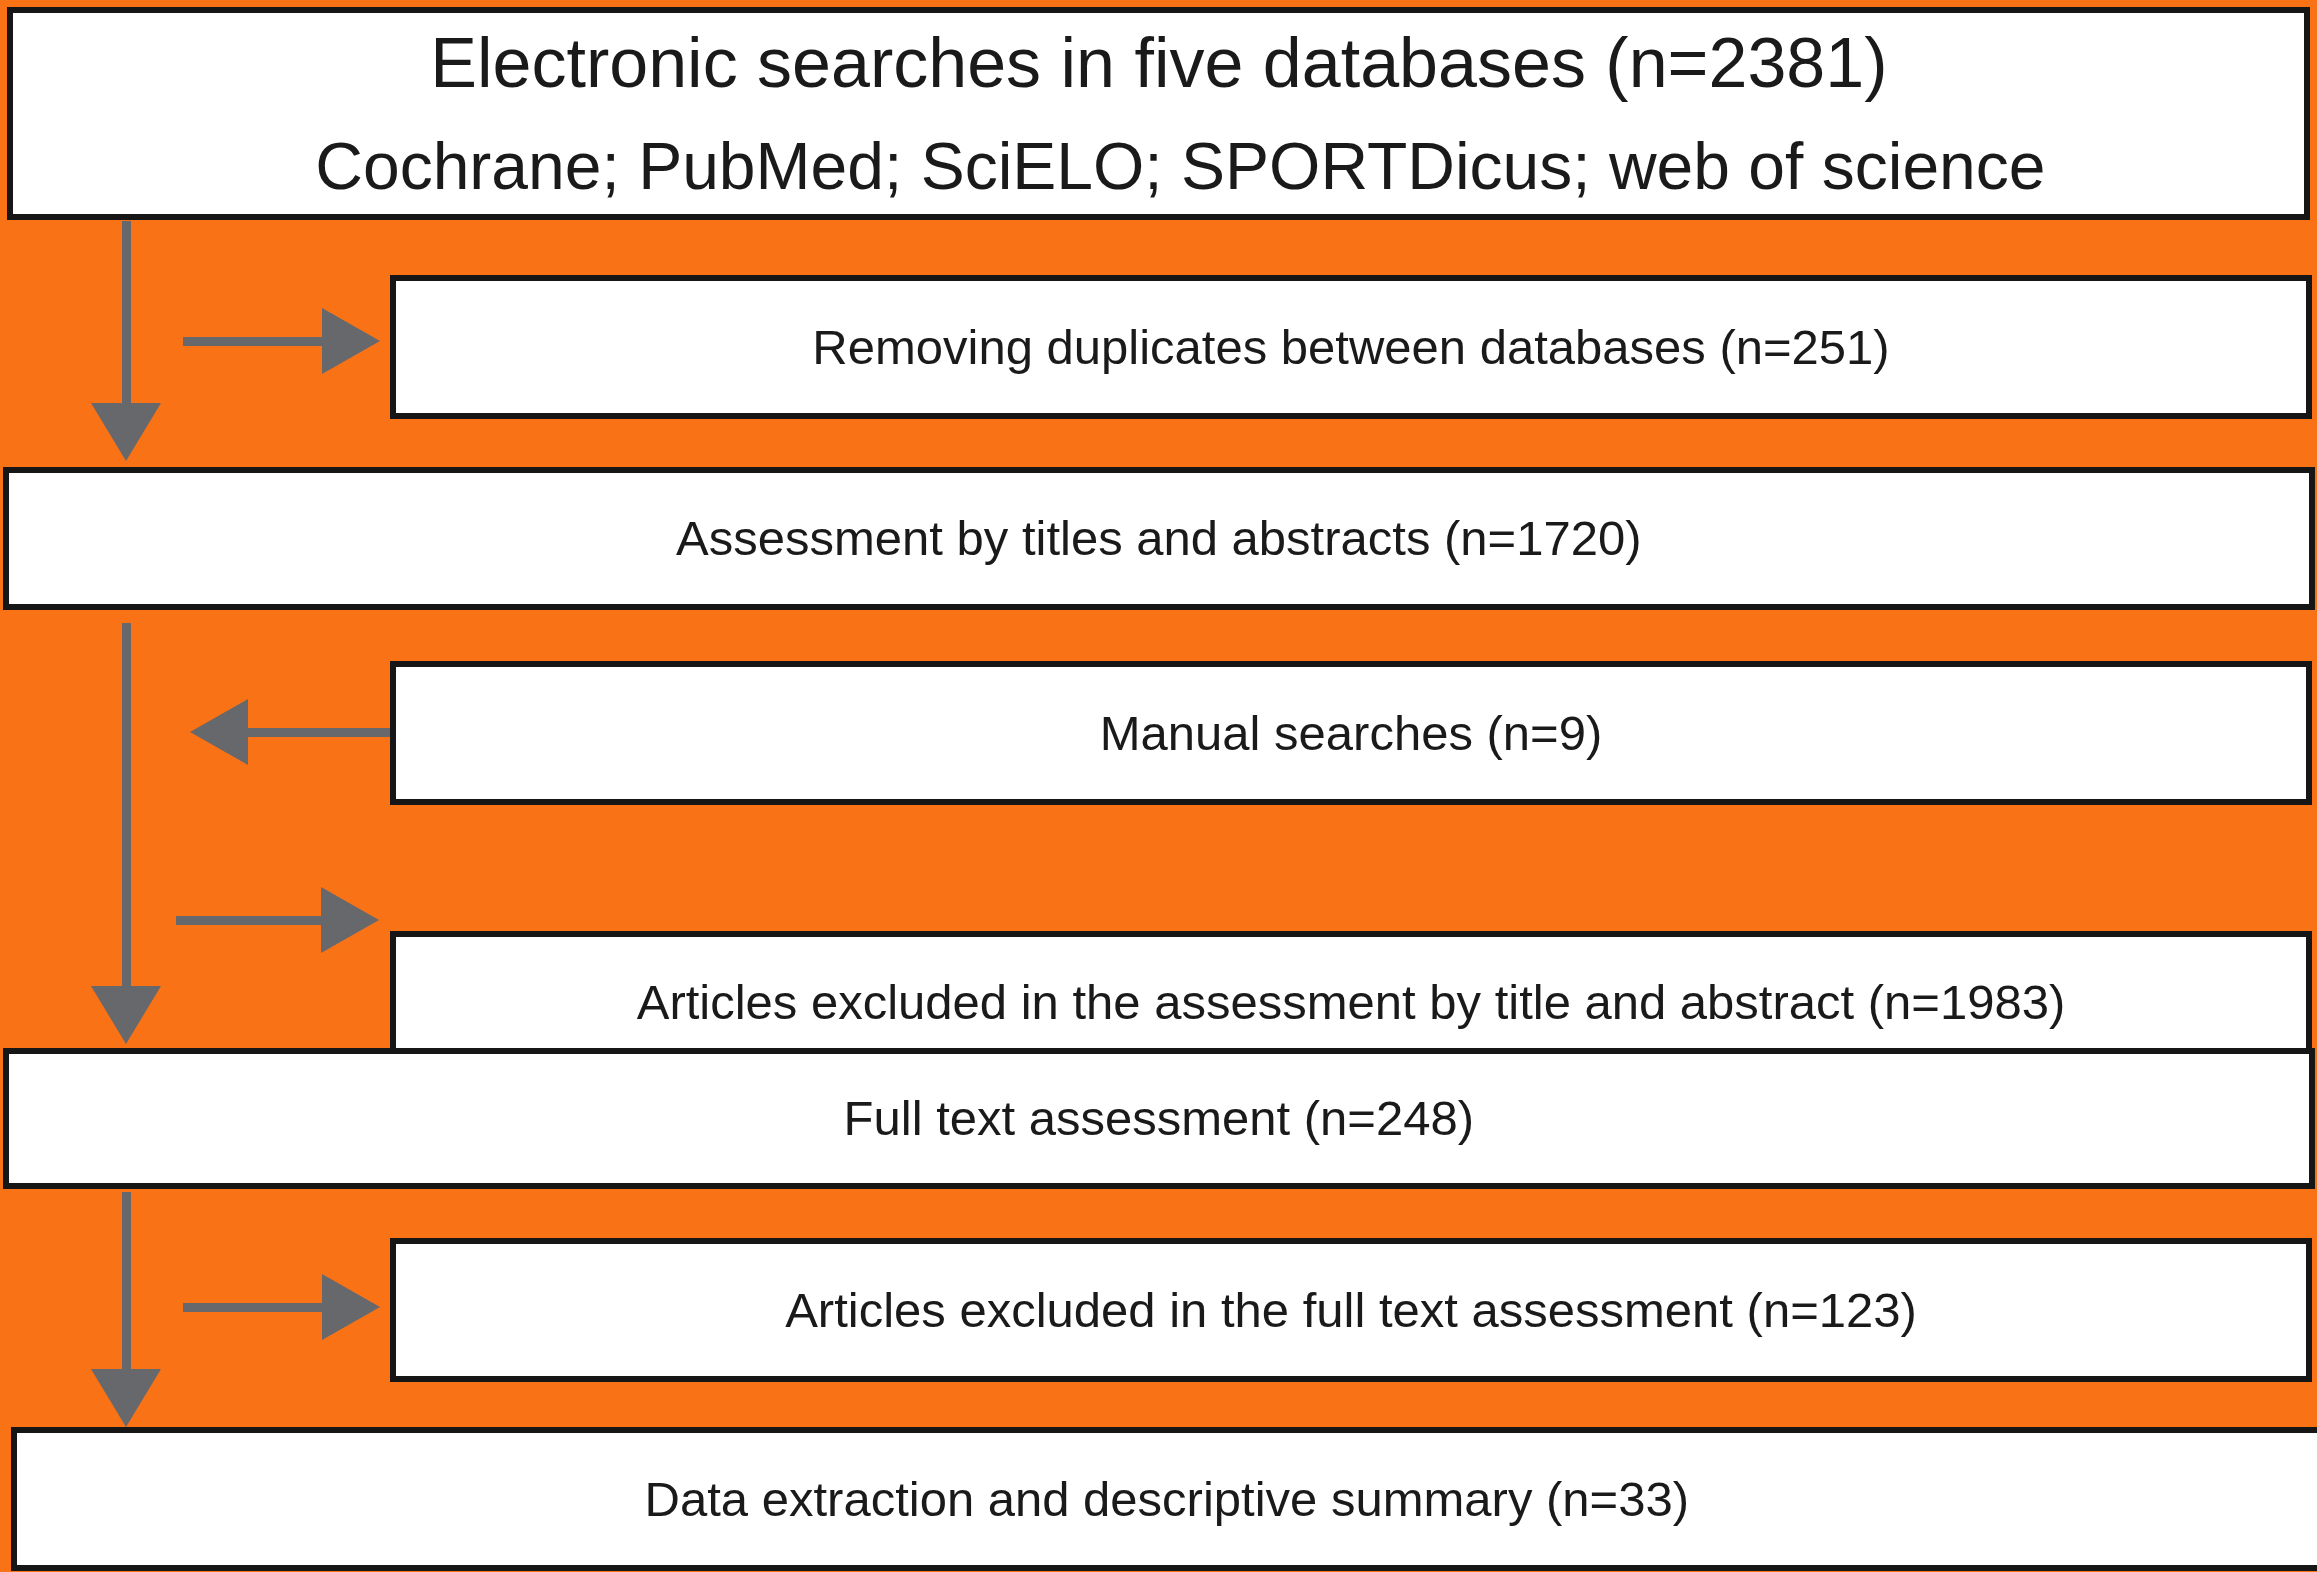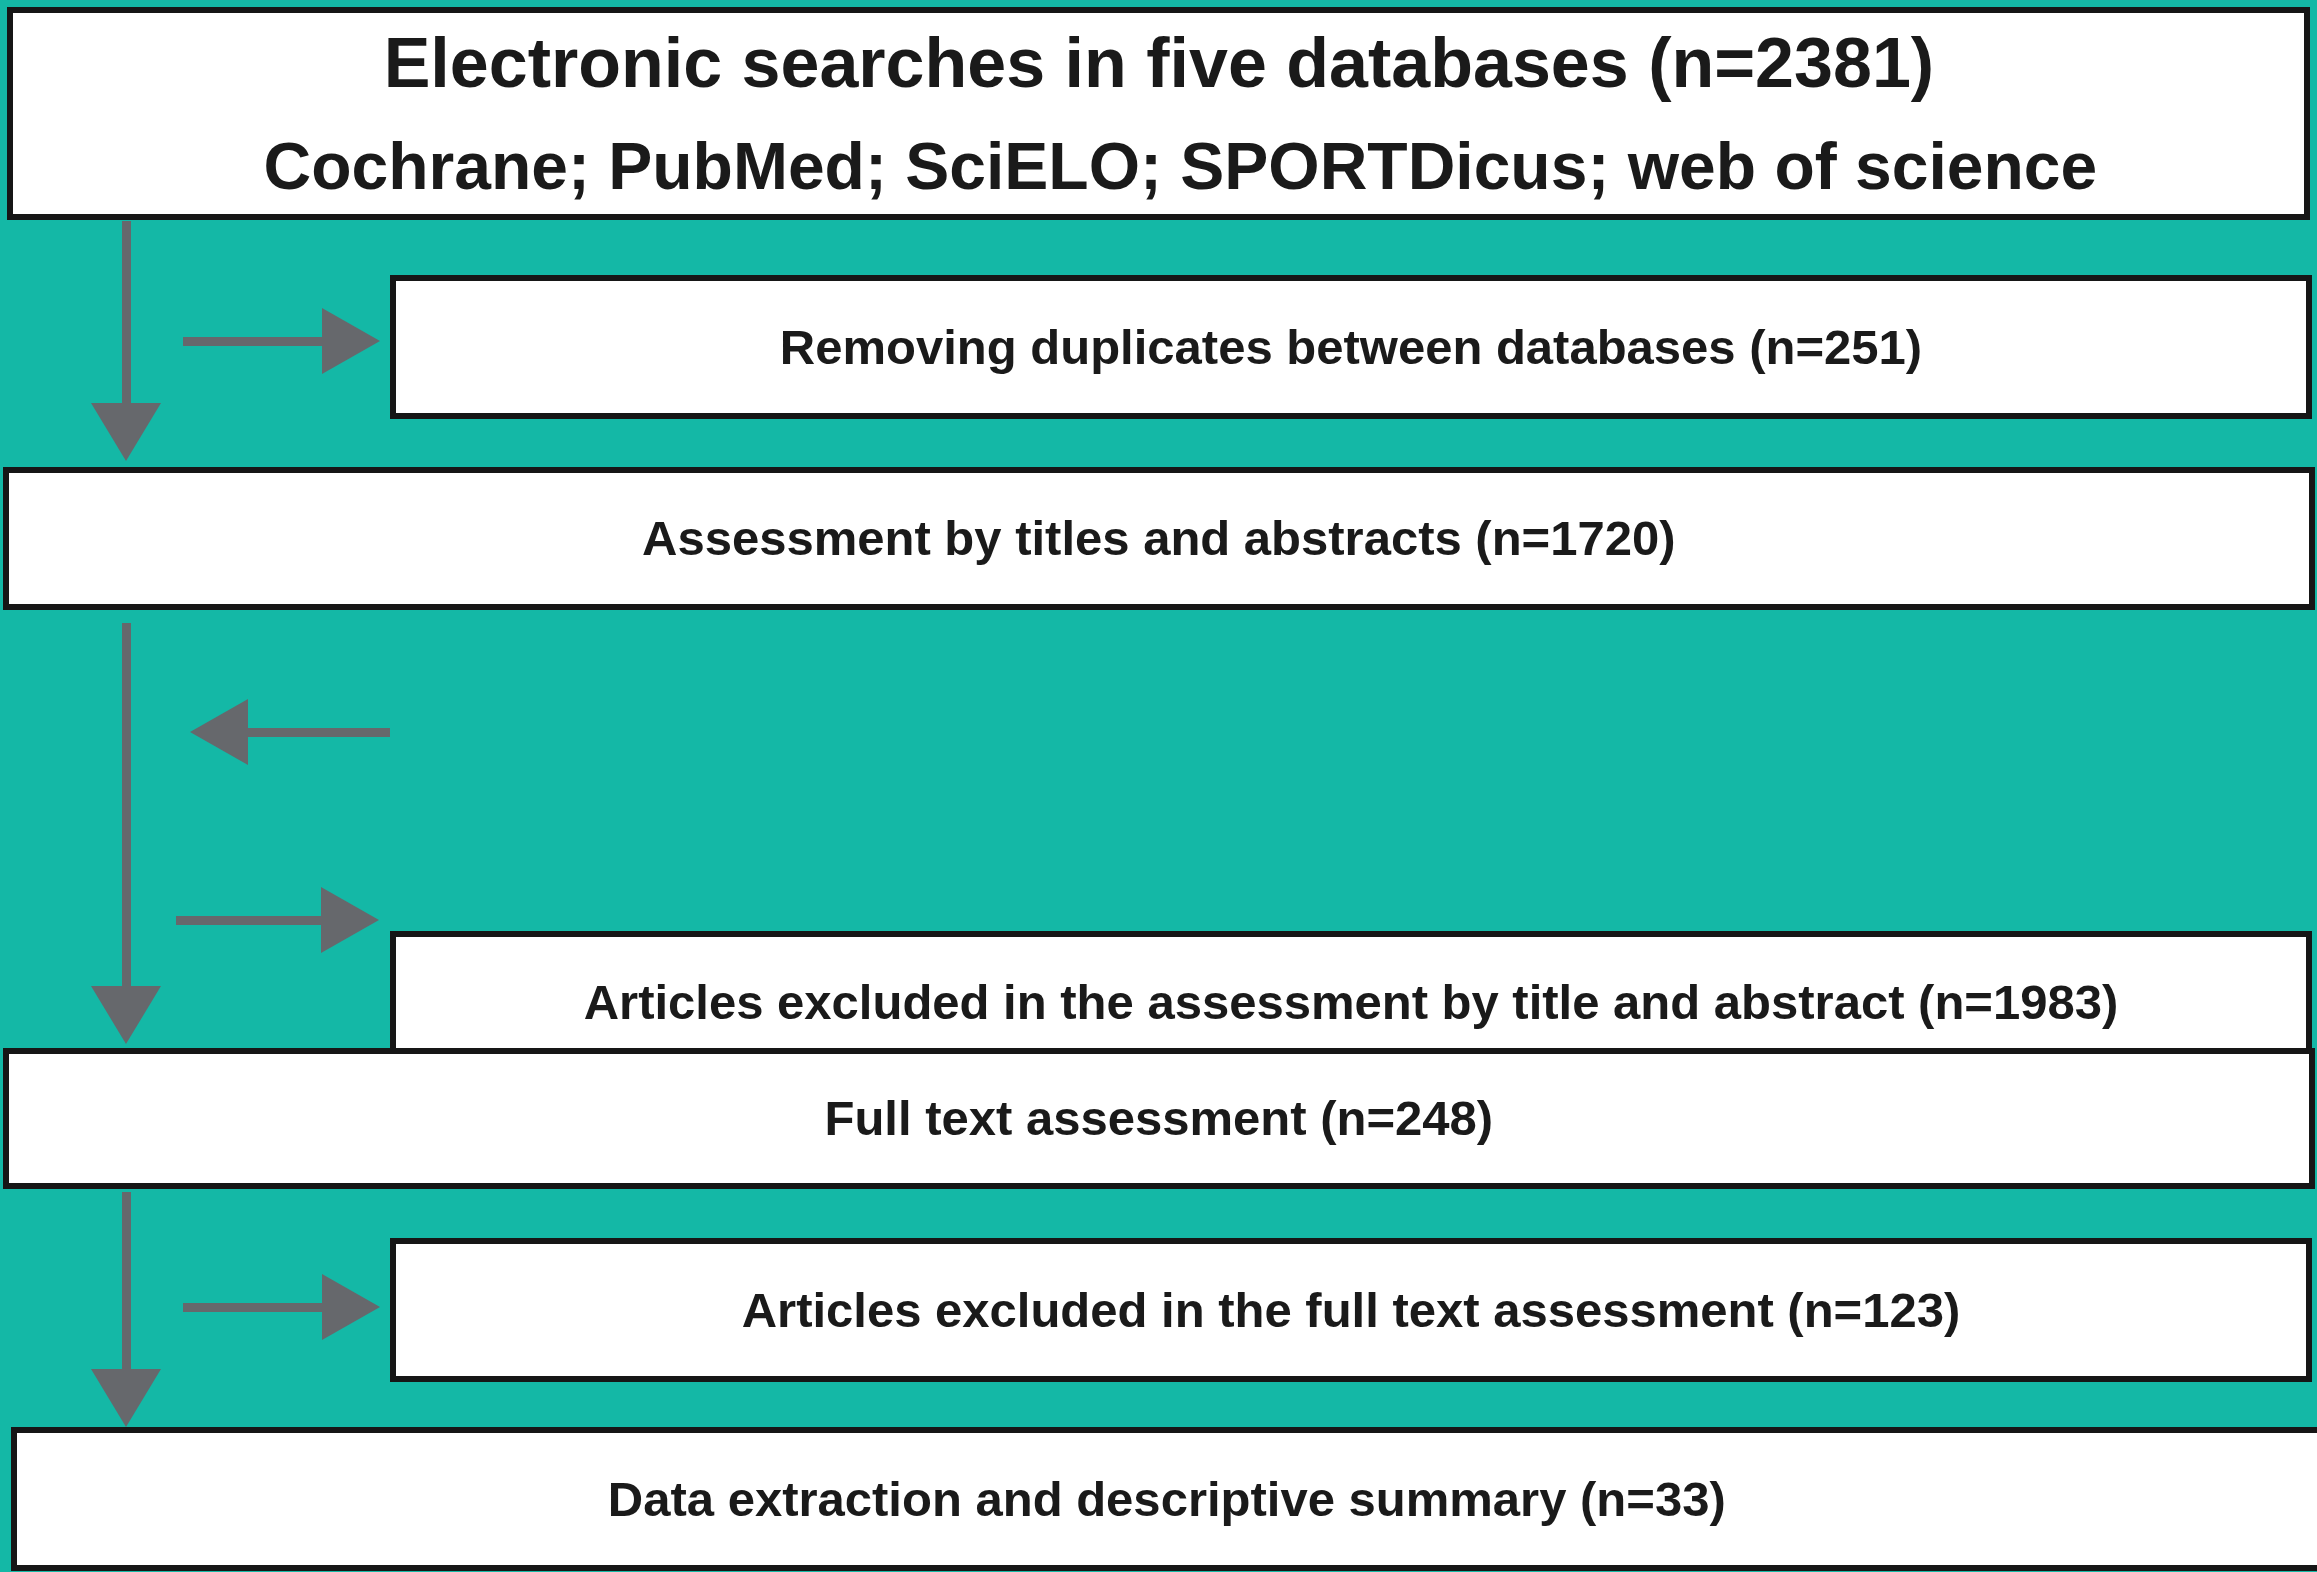--- a/index.html
+++ b/index.html
@@ -4,25 +4,24 @@
 <style>
   html, body {
     margin: 0;
     padding: 0;
     background: #ffffff;
   }
   .canvas {
     position: relative;
     width: 2318px;
     height: 1572px;
-    background: #14b8a6;
+    background: #f97316;
     font-family: "Liberation Sans", "DejaVu Sans", sans-serif;
     color: #1a1a1a;
     overflow: hidden;
-    font-weight: bold;
   }
   .box {
     position: absolute;
     box-sizing: border-box;
     border: 6.5px solid #161616;
     background: #ffffff;
     display: flex;
     flex-direction: column;
     align-items: center;
     justify-content: center;
@@ -102,20 +101,23 @@
   <div class="box" style="left:2.8px; top:467px; width:2312px; height:143px;">
     <span class="line-body">Assessment by titles and abstracts (n=1720)</span>
   </div>
 
   <div class="shaft-v" style="left:122px; top:623px; height:363px;"></div>
   <div class="head-down" style="left:91px; top:986px;"></div>
 
   <div class="shaft-h" style="left:244px; top:728px; width:146px;"></div>
   <div class="head-left" style="left:190px; top:699px;"></div>
 
+  <div class="box" style="left:390px; top:661px; width:1922px; height:144px;">
+    <span class="line-body">Manual searches (n=9)</span>
+  </div>
 
   <div class="shaft-h" style="left:176px; top:916px; width:147px;"></div>
   <div class="head-right" style="left:321px; top:887px;"></div>
 
   <div class="box" style="left:390px; top:892px; width:1922px; height:143px;margin-top:39px;">
     <span class="line-body">Articles excluded in the assessment by title and abstract (n=1983)</span>
   </div>
 
   <div class="box" style="left:2.8px; top:1048px; width:2312px; height:141px;">
     <span class="line-body">Full text assessment (n=248)</span>

